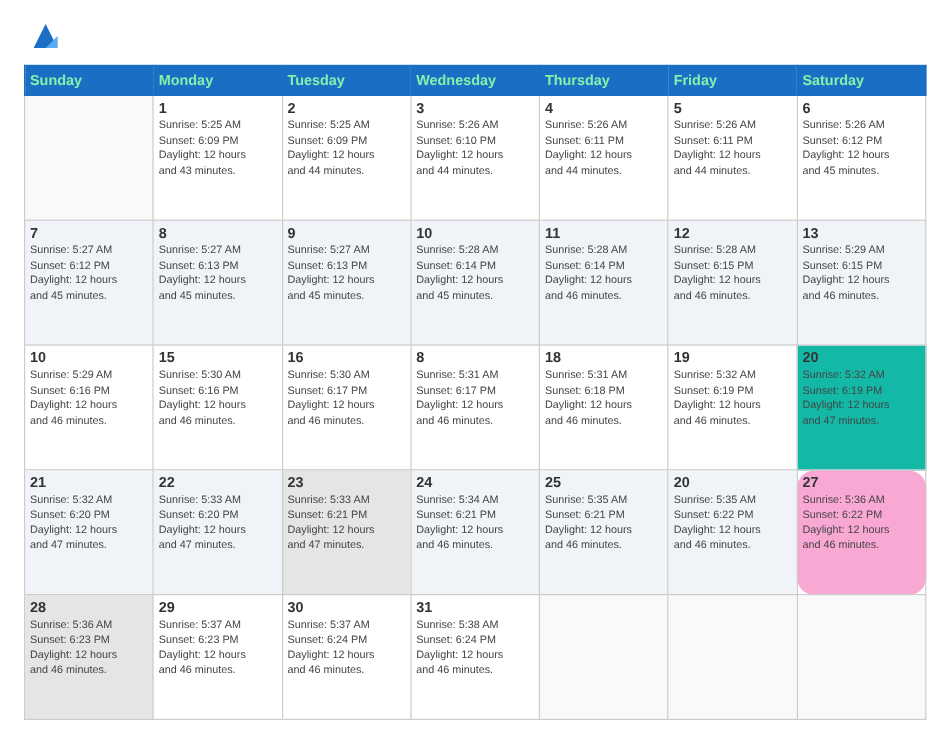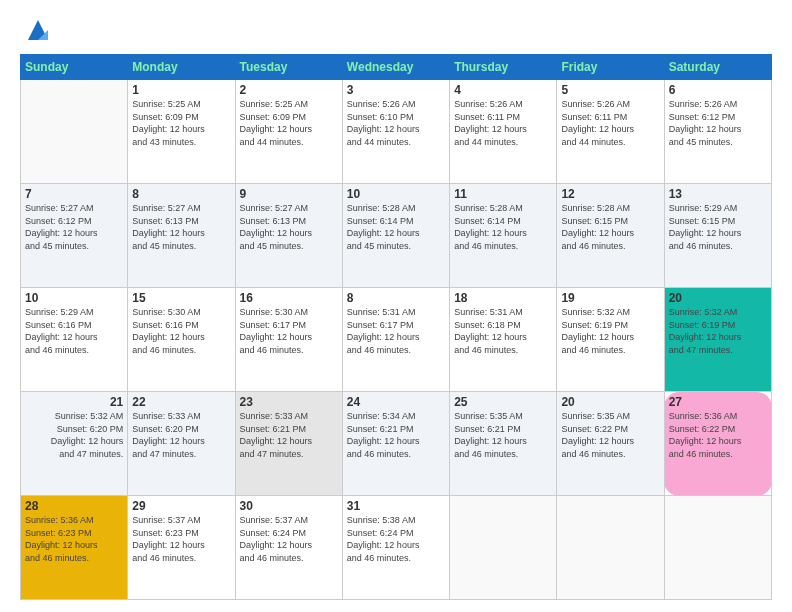--- a/index.html
+++ b/index.html
@@ -278,21 +278,21 @@
           </td>
           <td style="background: #14b8a6;">
             <span class="day-num">20</span>
             <div class="day-info" style="white-space: pre-line;">Sunrise: 5:32 AM
 Sunset: 6:19 PM
 Daylight: 12 hours
 and 47 minutes.</div>
           </td>
         </tr>
         <tr>
-          <td style="background: rgb(240, 244, 248); text-align: right;">
+          <td style="background: rgb(240, 244, 248);">
             <span class="day-num">21</span>
             <div class="day-info" style="white-space: pre-line;">Sunrise: 5:32 AM
 Sunset: 6:20 PM
 Daylight: 12 hours
 and 47 minutes.</div>
           </td>
           <td style="background: rgb(240, 244, 248);">
             <span class="day-num">22</span>
             <div class="day-info" style="white-space: pre-line;">Sunrise: 5:33 AM
 Sunset: 6:20 PM
@@ -329,21 +329,21 @@
           </td>
           <td style="background: #f9a8d4; border-radius: 15px;">
             <span class="day-num">27</span>
             <div class="day-info" style="white-space: pre-line;">Sunrise: 5:36 AM
 Sunset: 6:22 PM
 Daylight: 12 hours
 and 46 minutes.</div>
           </td>
         </tr>
         <tr>
-          <td style="background: #eab308;">
+          <td style="background: #e5e5e5;">
             <span class="day-num">28</span>
             <div class="day-info" style="white-space: pre-line;">Sunrise: 5:36 AM
 Sunset: 6:23 PM
 Daylight: 12 hours
 and 46 minutes.</div>
           </td>
           <td style="background: rgb(255, 255, 255);">
             <span class="day-num">29</span>
             <div class="day-info" style="white-space: pre-line;">Sunrise: 5:37 AM
 Sunset: 6:23 PM

